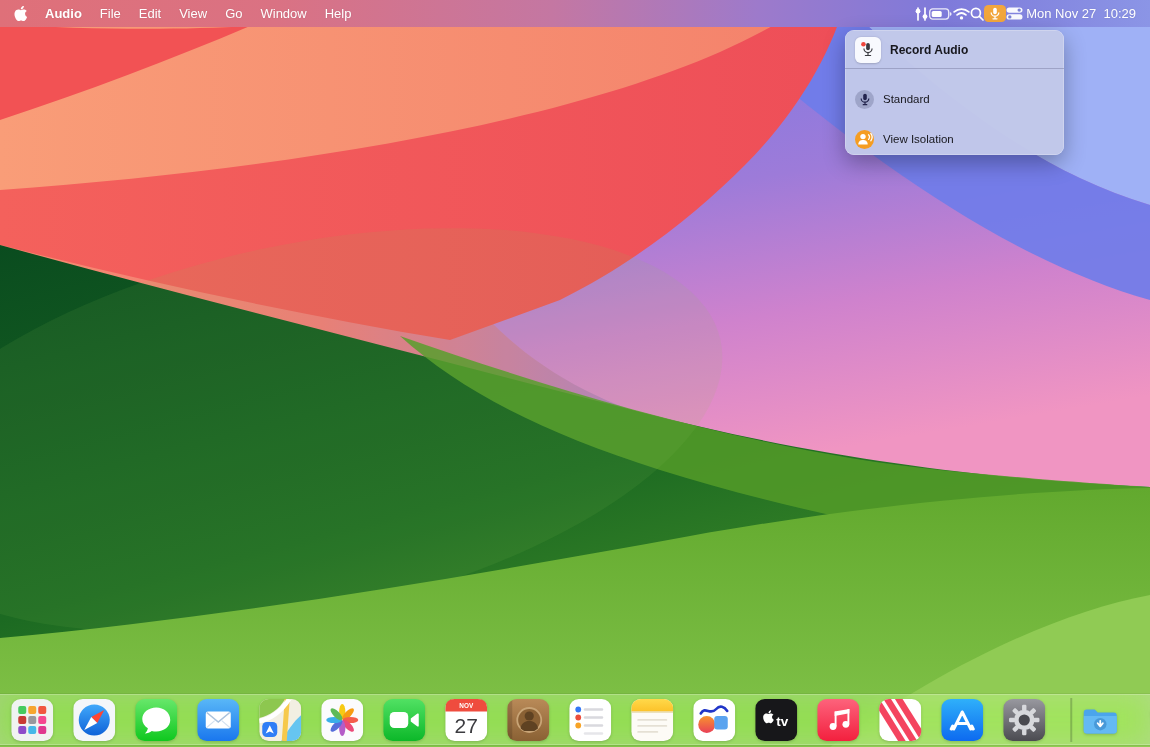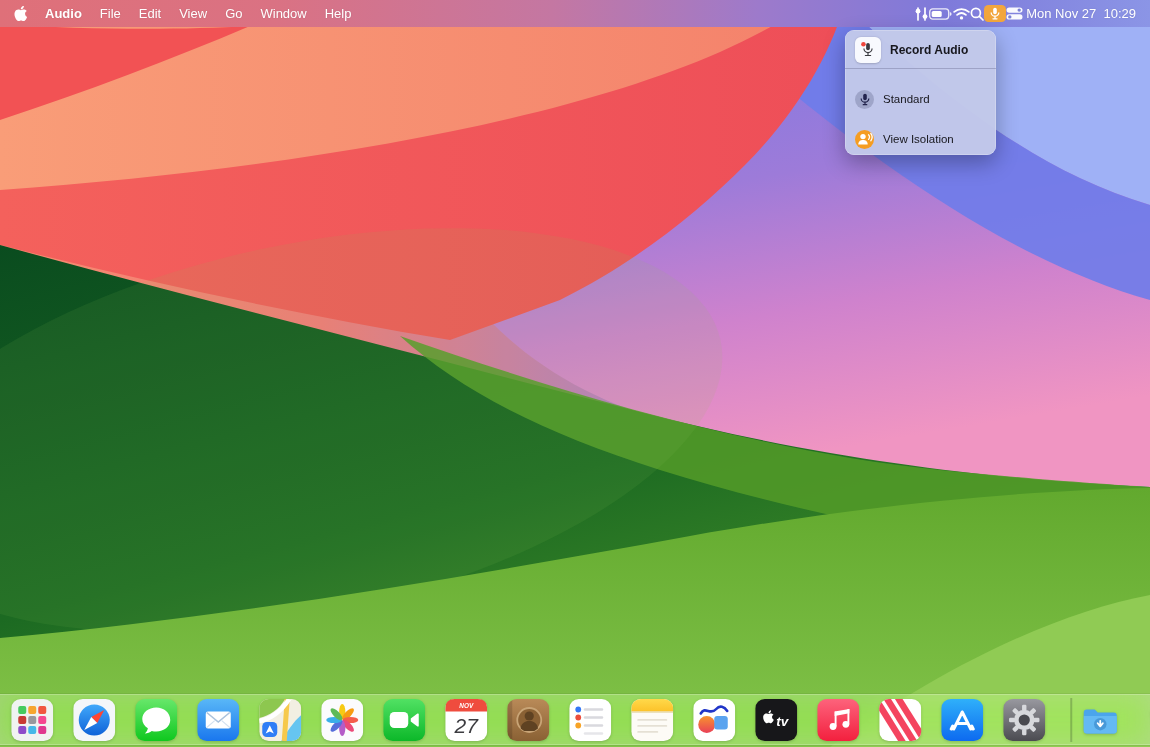--- a/index.html
+++ b/index.html
@@ -23,21 +23,21 @@
   .mb-right { margin-left:auto; display:flex; align-items:center; }
   .mb-right svg { display:block; }
   .mic-btn {
     width:22px; height:17px; border-radius:4.5px; background:#f2a63c;
     display:flex; align-items:center; justify-content:center;
   }
   .clock { margin-left:3px; font-size:13px; white-space:pre; text-shadow:0 0 2px rgba(0,0,0,0.12); }
 
   
   .mic-panel {
-    position:absolute; left:845px; top:30px; width:151px; z-index:40;
+    position:absolute; left:845px; top:30px; width:219px; z-index:40;
     background:rgba(194,200,233,0.97); border-radius:9px;
     box-shadow:0 8px 22px rgba(0,0,0,0.30), inset 0 0 0 0.5px rgba(255,255,255,0.45);
     padding:5px 10px 6px 10px; color:#17171d;
   }
   .panel-main-row { display:flex; align-items:center; gap:9px; padding:2px 0 5px 0; cursor:default; }
   .panel-main-row .label { font-size:12px; font-weight:600; }
   .panel-divider { height:1px; background:rgba(70,70,105,0.28); margin:0 -10px; }
   .panel-section-row { display:flex; align-items:center; justify-content:space-between; padding:6px 1px 3px 1px; }
   .panel-section-row .label { font-size:11px; color:#3e3e58; }
   .panel-option { display:flex; align-items:center; gap:9px; padding:2.5px 0; height:20px; cursor:default;margin-top:20px; }
@@ -52,21 +52,21 @@
   .circle-icon.orange { background:#f59d22; }
 
   
   .dock {
     position:absolute; bottom:2px; left:50%; transform:translateX(-50%); z-index:20;
     display:flex; align-items:center; gap:2px; height:51px; padding:4px 7px;
     background:rgba(252,254,250,0.30); border-radius:19px;
     box-shadow:inset 0 0 0 0.5px rgba(255,255,255,0.45), 0 0 0 0.5px rgba(0,0,0,0.10);
     backdrop-filter:blur(14px) saturate(160%);
   }
-  .dock-item { width:60px; height:42px; position:relative; flex:0 0 auto;font-style:italic; }
+  .dock-item { width:60px; height:42px; position:relative; flex:0 0 auto; }
   .dock-item svg { display:block; width:42px; height:42px; filter:drop-shadow(0 1px 1.5px rgba(0,0,0,0.18)); }
   .dock-sep { width:1.5px; height:44px; background:rgba(40,55,35,0.26); margin:0 5px; flex:0 0 auto; }
   .run-dot { position:absolute; left:50%; bottom:-6px; transform:translateX(-50%);
     width:4px; height:4px; border-radius:50%; background:rgba(25,25,25,0.8); }
   svg text { font-family:"Liberation Sans", sans-serif; }
 </style>
 </head>
 <body>
 
 <svg class="wallpaper" viewBox="0 0 1150 747" preserveAspectRatio="none">

